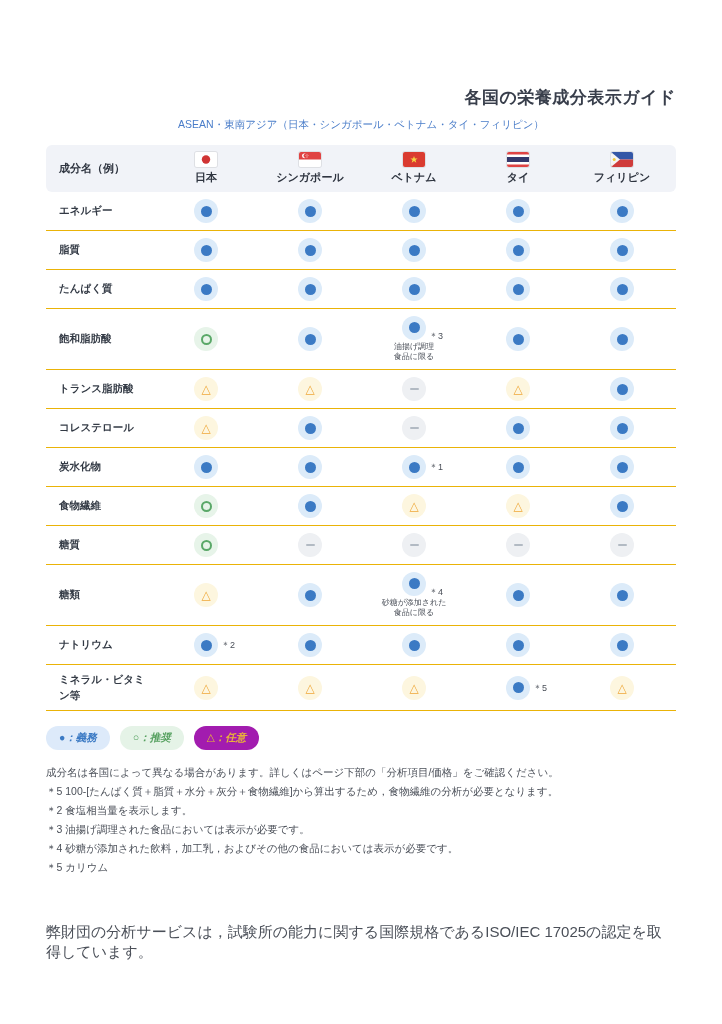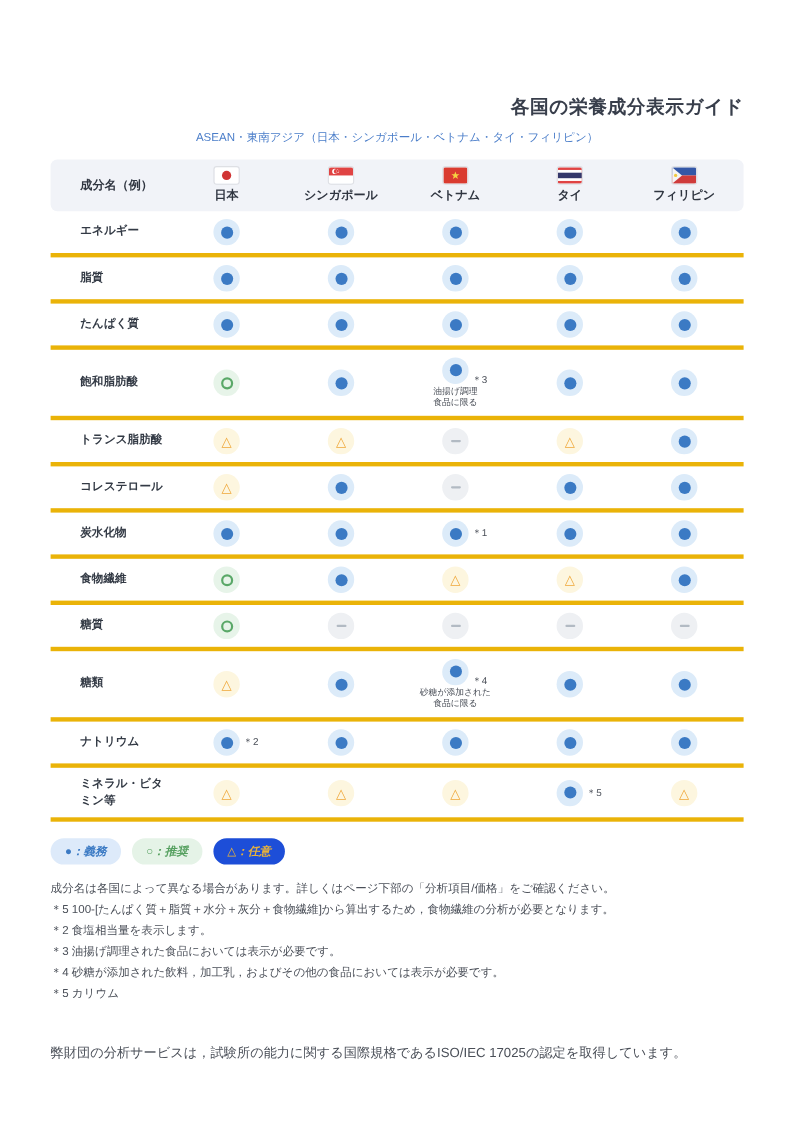--- a/index.html
+++ b/index.html
@@ -3,27 +3,27 @@
 <meta charset="utf-8">
 <style>
   html,body{margin:0;padding:0;background:#fff;}
   body{font-family:"Liberation Sans","DejaVu Sans",sans-serif;color:#3a3f4a;}
   .page{position:relative;width:722px;height:1024px;background:#fff;box-sizing:border-box;padding:86px 46px 0 46px;overflow:hidden;}
   .title{margin:0;text-align:right;font-size:17px;font-weight:bold;color:#383e4b;letter-spacing:.5px;}
   .subtitle{margin-top:9px;text-align:center;font-size:10.5px;color:#4a7dc9;}
   
   .table{margin-top:13px;width:630px;}
   .thead{display:flex;align-items:center;background:#f1f3f8;border-radius:6px;height:47px;}
-  .col-label{width:108px;box-sizing:border-box;padding-left:27px;}
+  .col-label{width:108px;box-sizing:border-box;padding-left:13px;}
   .col{width:104px;display:flex;flex-direction:column;align-items:center;justify-content:center;}
   .thead .col-label{font-size:11px;font-weight:bold;color:#2f3540;}
   .country-name{font-size:11px;font-weight:bold;color:#2f3540;margin-top:3px;}
   .flag-wrap{display:inline-block;width:22px;height:15px;border-radius:2px;overflow:hidden;box-shadow:0 0 0 1px rgba(0,0,0,.08);line-height:0;}
   .flag-wrap svg{display:block;}
-  .row{display:flex;align-items:center;border-bottom:4px solid #eab308;min-height:38px;}
+  .row{display:flex;align-items:center;border-bottom:1px solid #eab308;min-height:38px;}
   .row-label{font-size:10.5px;font-weight:600;color:#333a45;line-height:1.45;}
   .cell{position:relative;}
   .cell-inner{display:flex;flex-direction:column;align-items:center;}
   .icon-hold{position:relative;}
   .icon{width:24px;height:24px;border-radius:50%;display:flex;align-items:center;justify-content:center;box-sizing:border-box;}
   .icon.mandatory{background:#dcebf9;}
   .icon.mandatory .dot{width:11px;height:11px;border-radius:50%;background:#3b7ac4;}
   .icon.recommended{background:#e7f4e9;}
   .icon.recommended .ring{width:11px;height:11px;border-radius:50%;border:2px solid #5aa868;box-sizing:border-box;}
   .icon.optional{background:#fdf6df;color:#efa83a;font-size:12px;line-height:1;}
@@ -31,25 +31,25 @@
   .icon.none .dash{width:9px;height:2.5px;border-radius:1px;background:#b2bac3;}
   .mark{position:absolute;left:100%;margin-left:3px;font-size:9px;color:#4a4f58;white-space:nowrap;}
   .mark.mid{top:50%;transform:translateY(-50%);}
   .mark.low{bottom:-3px;}
   .cell-note{margin-top:2px;font-size:8px;line-height:1.3;color:#4a4f58;text-align:center;}
   
   .legend{margin-top:15px;display:flex;gap:10px;font-style:italic;}
   .pill{border-radius:12px;padding:5px 13px;font-size:10.5px;font-weight:bold;}
   .pill.mandatory{background:#ddeafa;color:#3b7ac4;}
   .pill.recommended{background:#e5f3e7;color:#55a05f;}
-  .pill.optional{background:#1d4ed8;color:#e8b23b;}
+  .pill.optional{background:#a21caf;color:#e8b23b;}
   
   .notes{margin-top:13px;font-size:10.5px;color:#4a4f58;}
   .notes div{line-height:19px;}
-  .footer{margin-top:34px;font-size:12px;color:#4a4f58;}
+  .footer{margin-top:45px;font-size:15px;color:#4a4f58;}
   .footer div{line-height:20px;}
 </style>
 </head>
 <body>
 
 <div class="page">
   <h1 class="title">各国の栄養成分表示ガイド</h1>
   <div class="subtitle">ASEAN・東南アジア（日本・シンガポール・ベトナム・タイ・フィリピン）</div>
 
   <div class="table">

